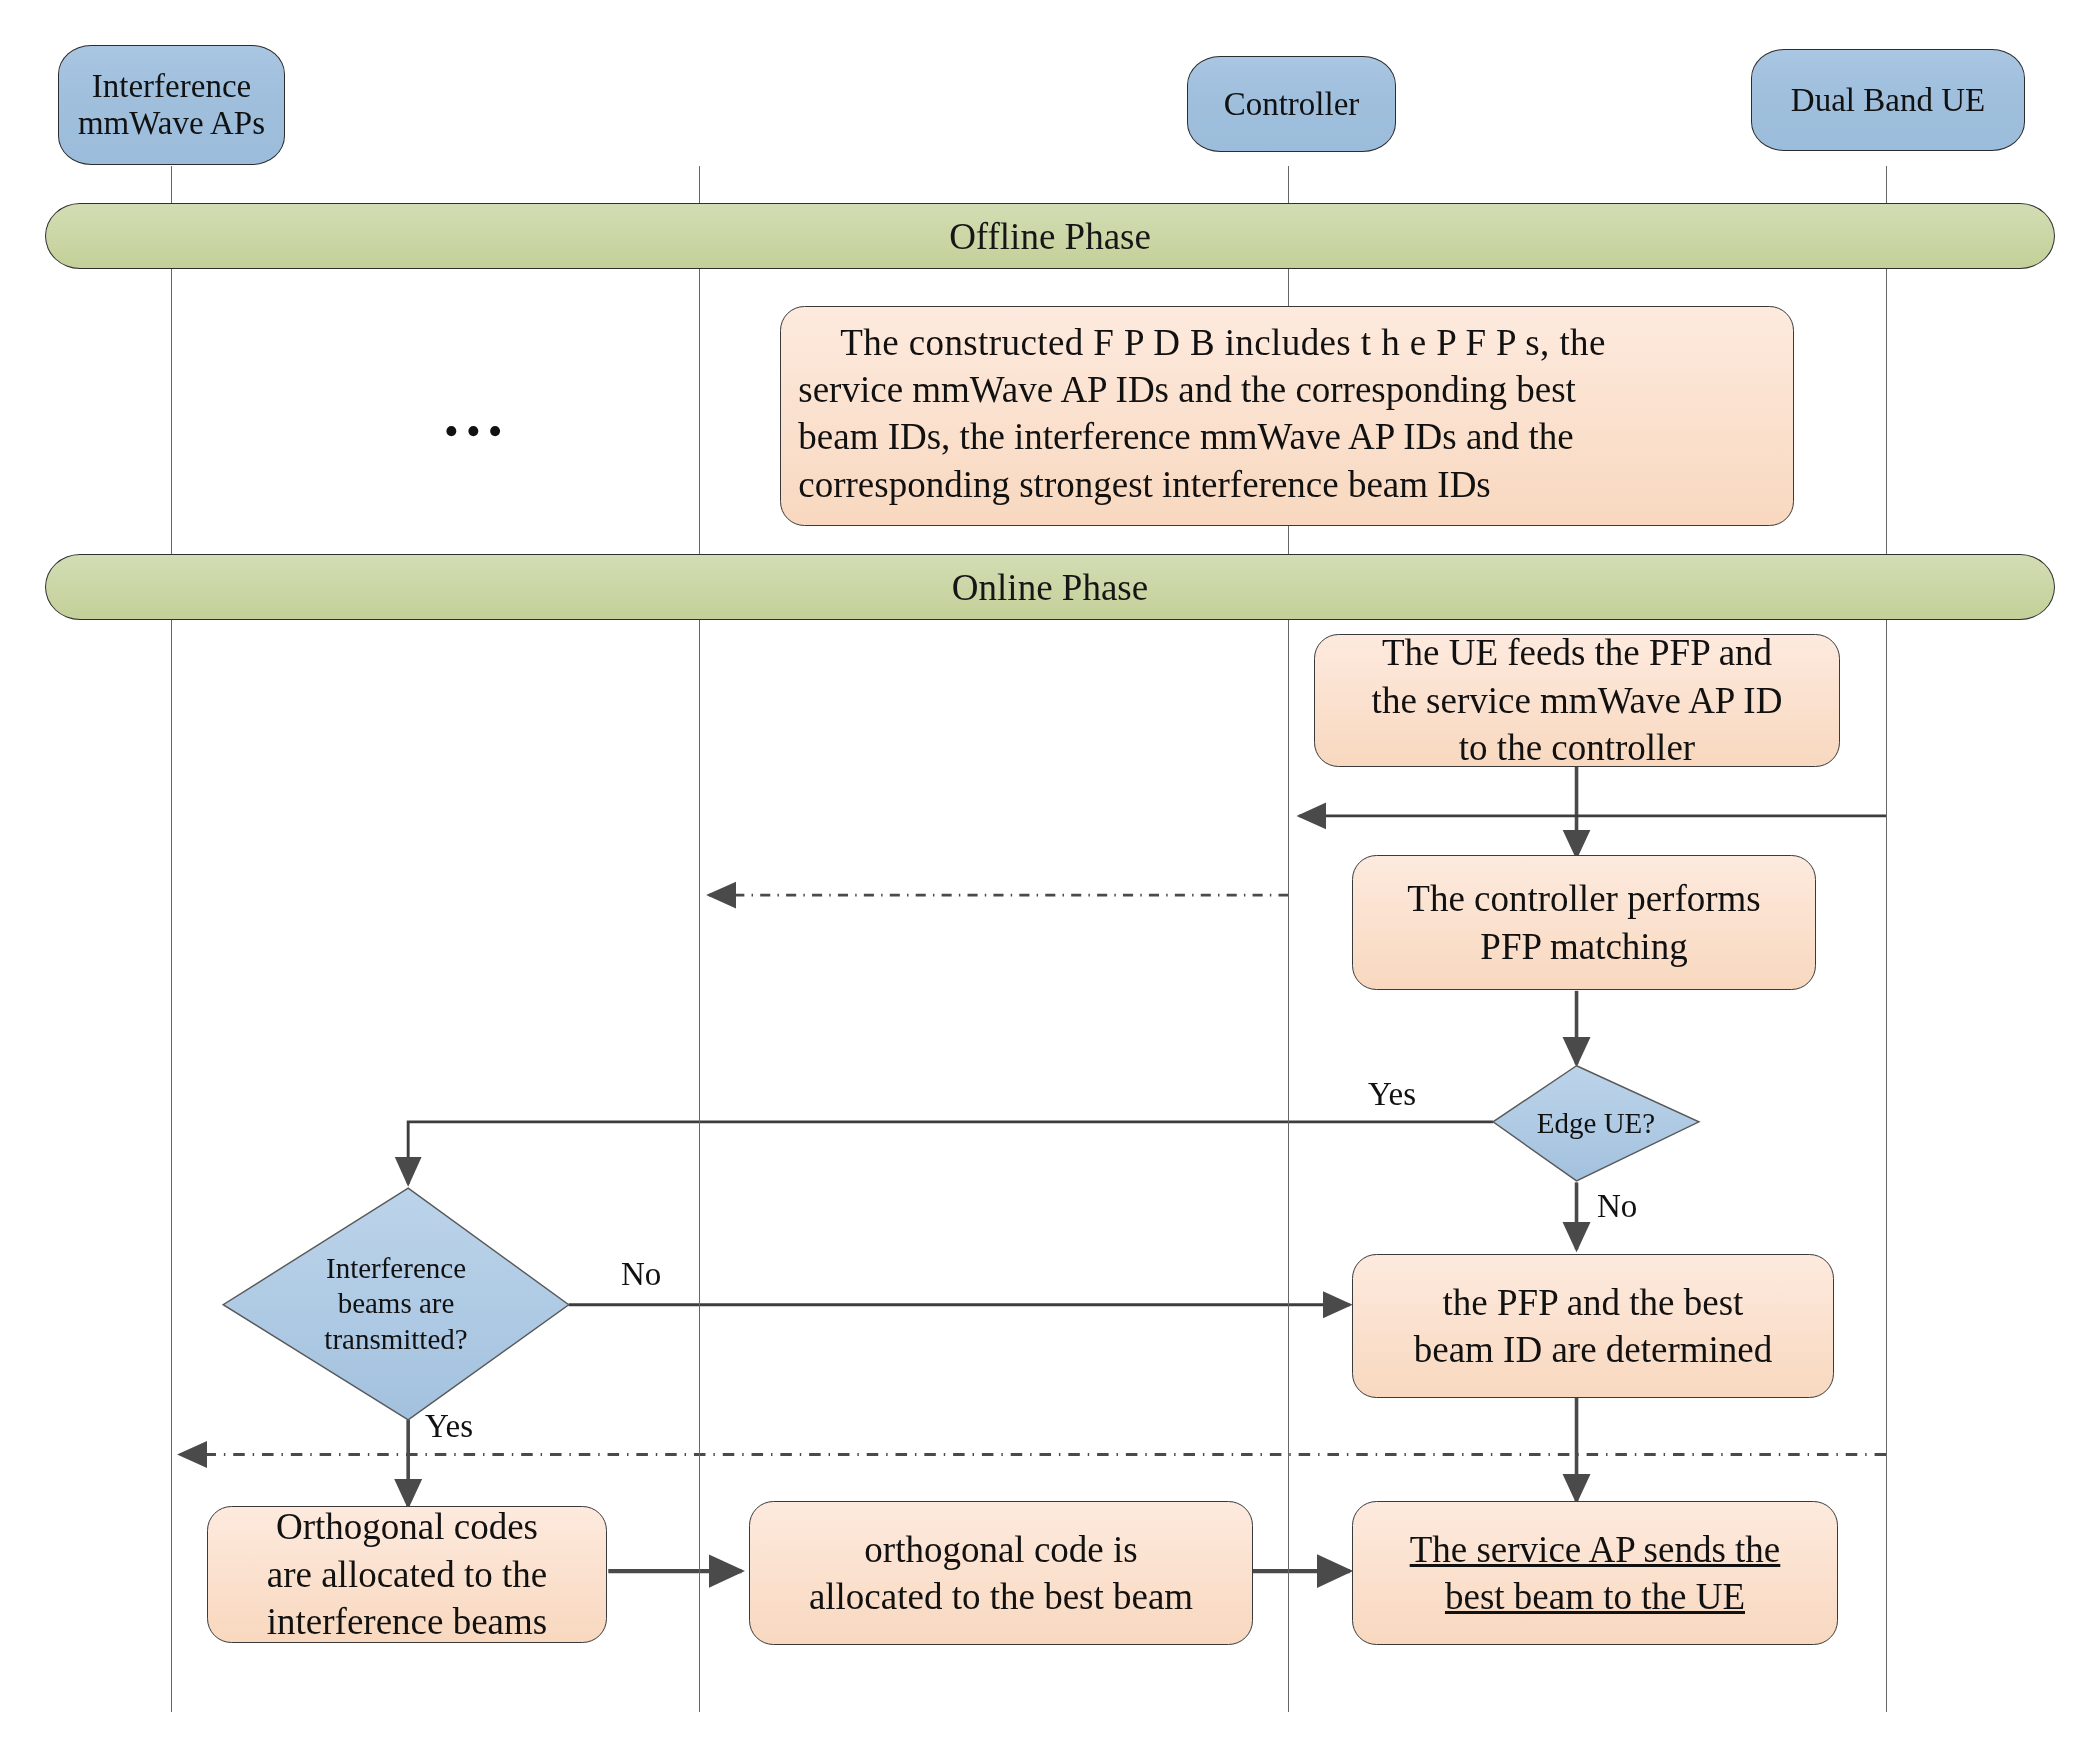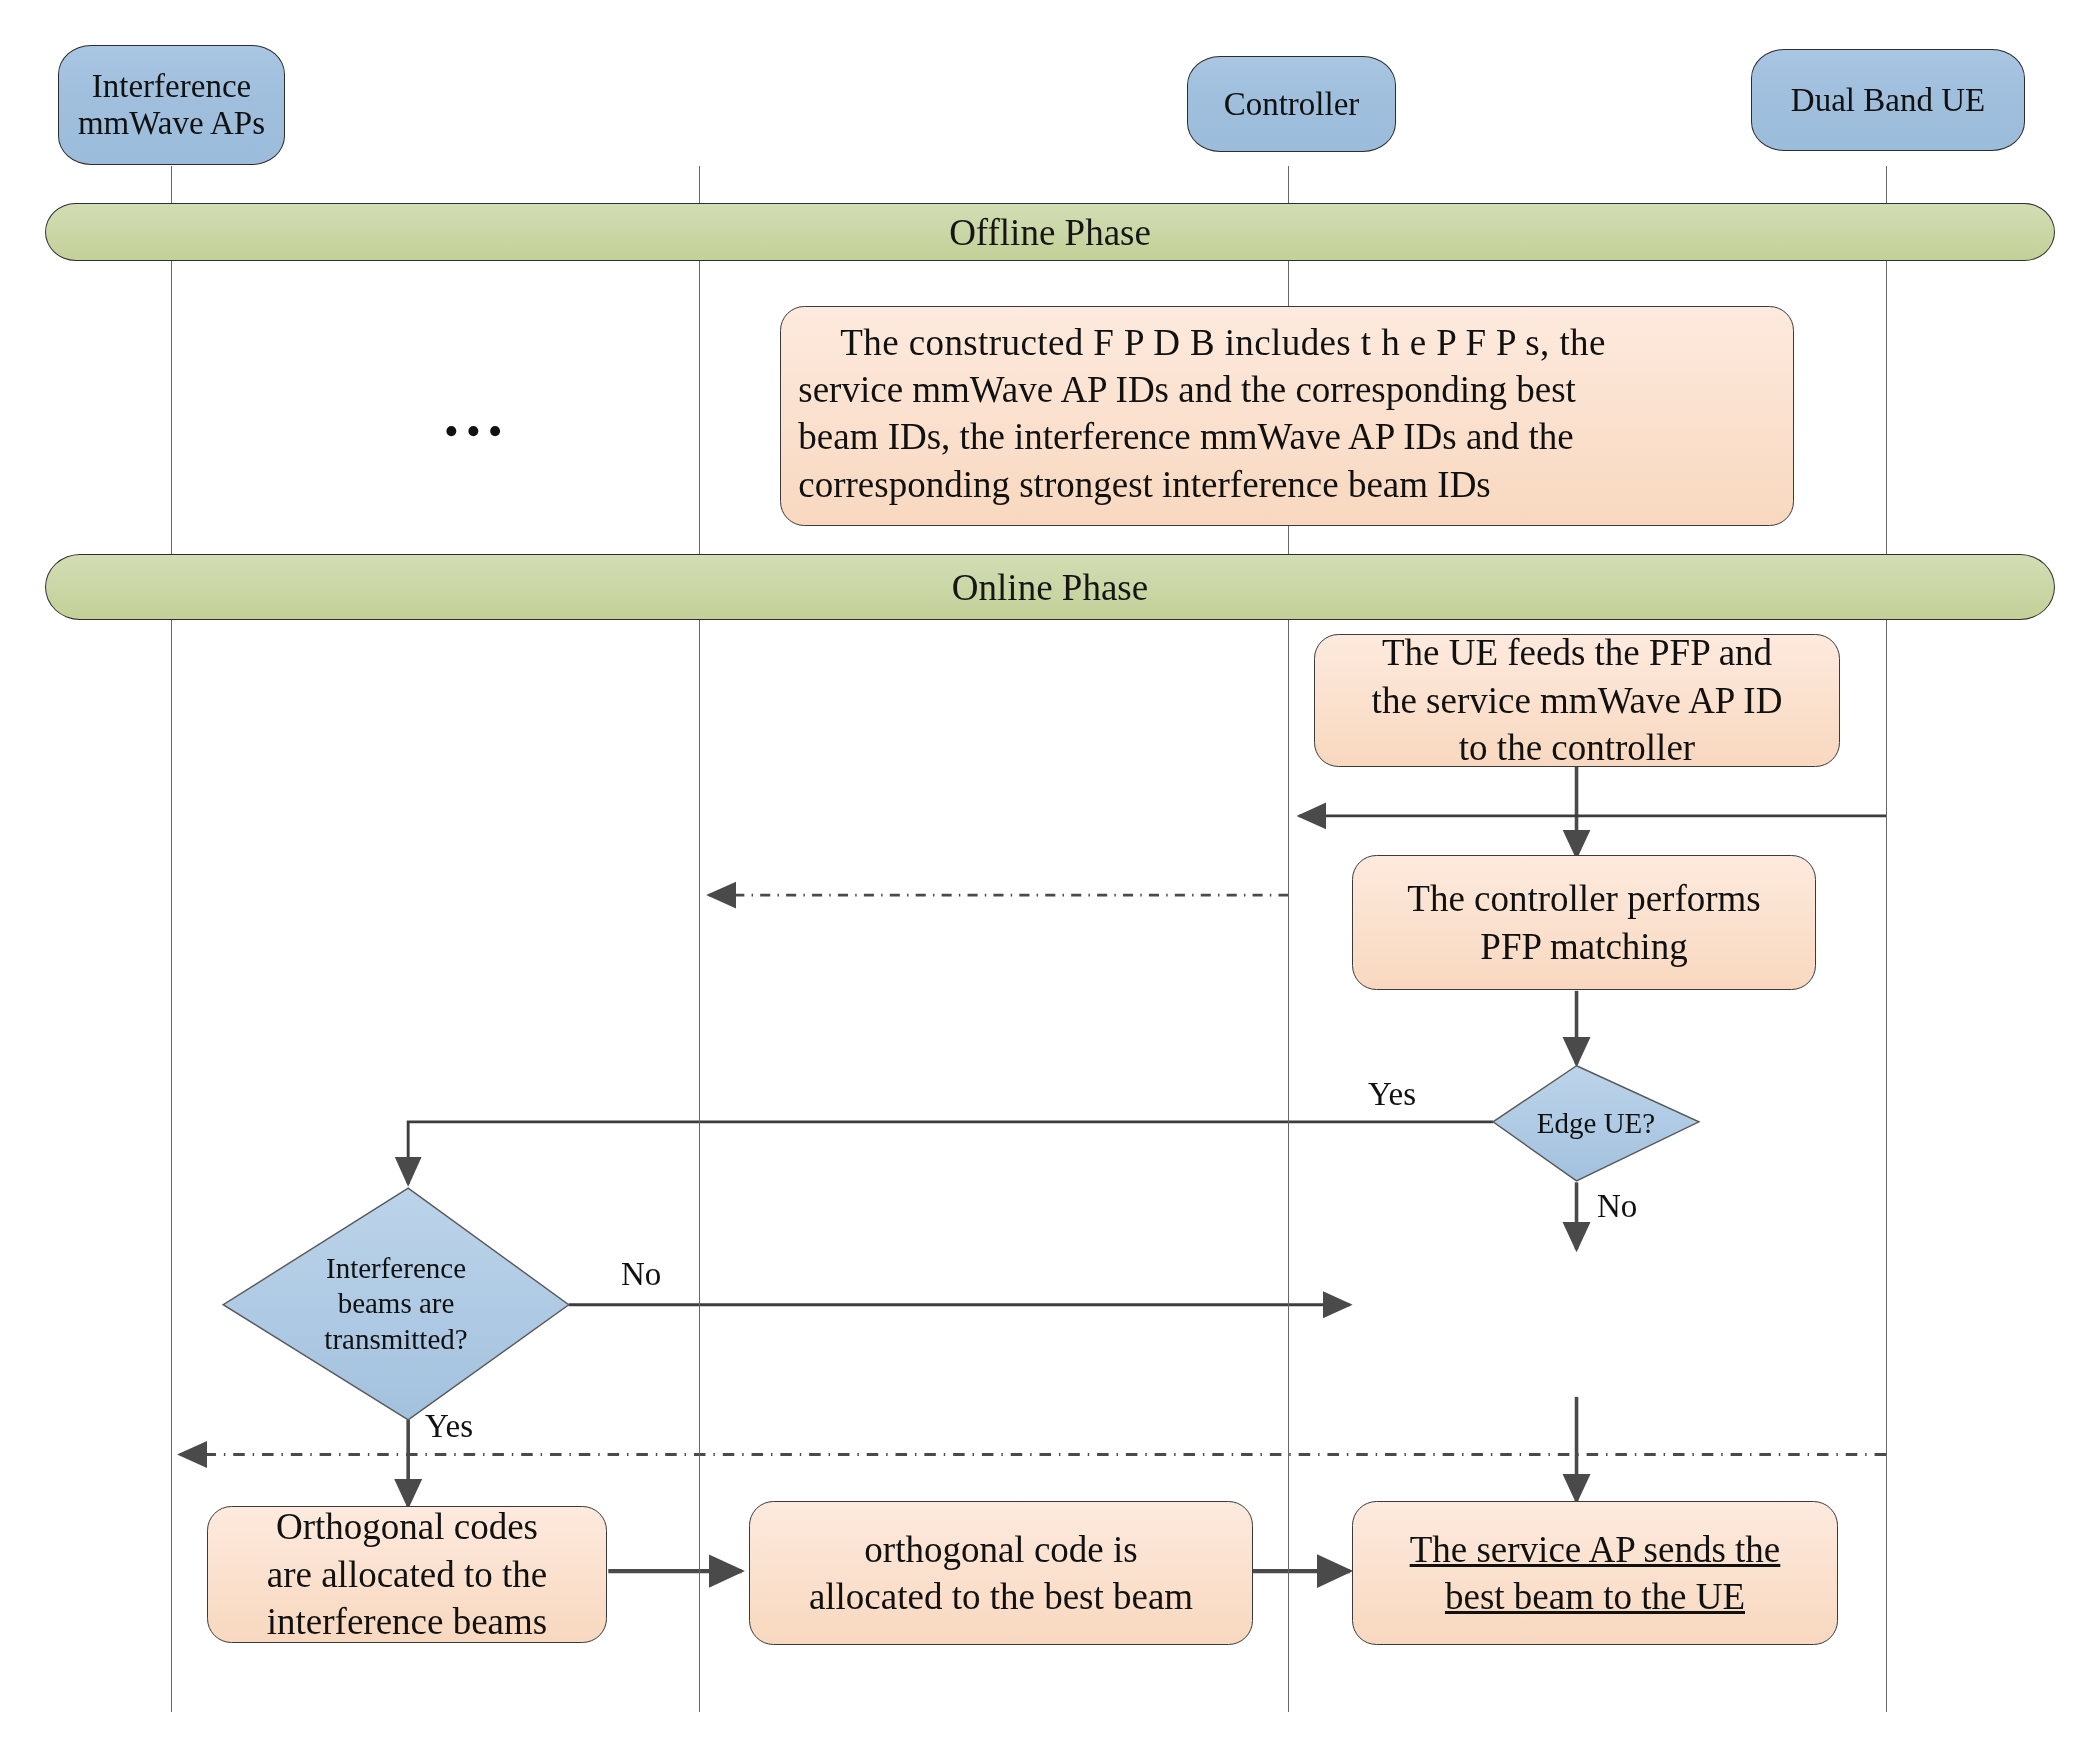--- a/index.html
+++ b/index.html
@@ -209,21 +209,21 @@
 
 
   <div class="lifeline-head" style="left:1187px; top:56px; width:209px; height:96px;">
     <span>Controller</span>
   </div>
 
   <div class="lifeline-head" style="left:1751px; top:49px; width:274px; height:102px;">
     <span>Dual Band UE</span>
   </div>
 
-  <div class="phase-bar" style="left:45px; top:203px; width:2010px; height:58px;">
+  <div class="phase-bar" style="left:45px; top:203px; width:2010px; height:66px;">
     <span>Offline Phase</span>
   </div>
 
   <div class="phase-bar" style="left:45px; top:554px; width:2010px; height:66px;">
     <span>Online Phase</span>
   </div>
 
   <div class="ellipsis" style="left:444px; top:410px;">•••</div>
 
   <div class="proc justified" style="left:780px; top:306px; width:1014px; height:220px;">
@@ -257,20 +257,26 @@
   <div class="diamond-wrap" style="left:223px; top:1188px; width:346px; height:232px;">
     <div class="diamond-label">
       <span>
         <span>Interference</span><br>
         <span>beams are</span><br>
         <span>transmitted?</span>
       </span>
     </div>
   </div>
 
+  <div class="proc" style="left:1352px; top:1254px; width:482px; height:144px;">
+    <span>
+      <span>the PFP and the best</span><br>
+      <span>beam ID are determined</span>
+    </span>
+  </div>
 
   <div class="proc" style="left:207px; top:1506px; width:400px; height:137px;">
     <span>
       <span>Orthogonal codes</span><br>
       <span>are allocated to the</span><br>
       <span>interference beams</span>
     </span>
   </div>
 
   <div class="proc" style="left:749px; top:1501px; width:504px; height:144px;">

